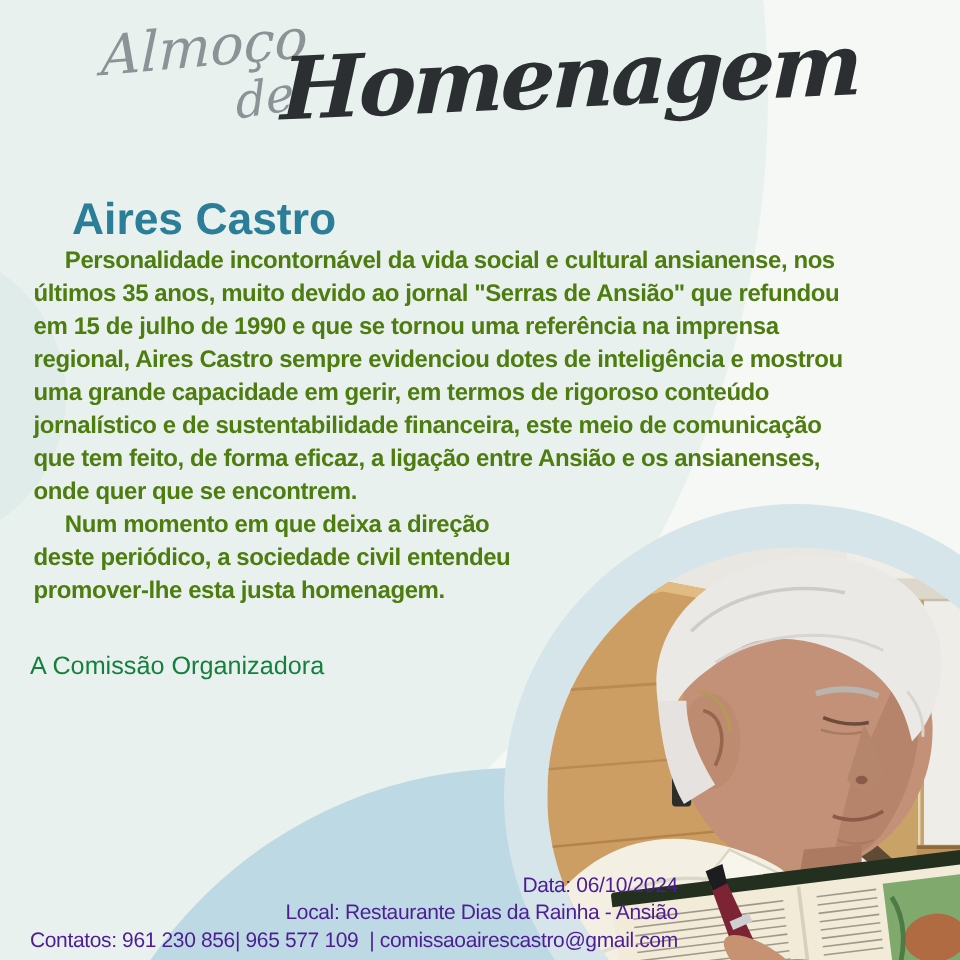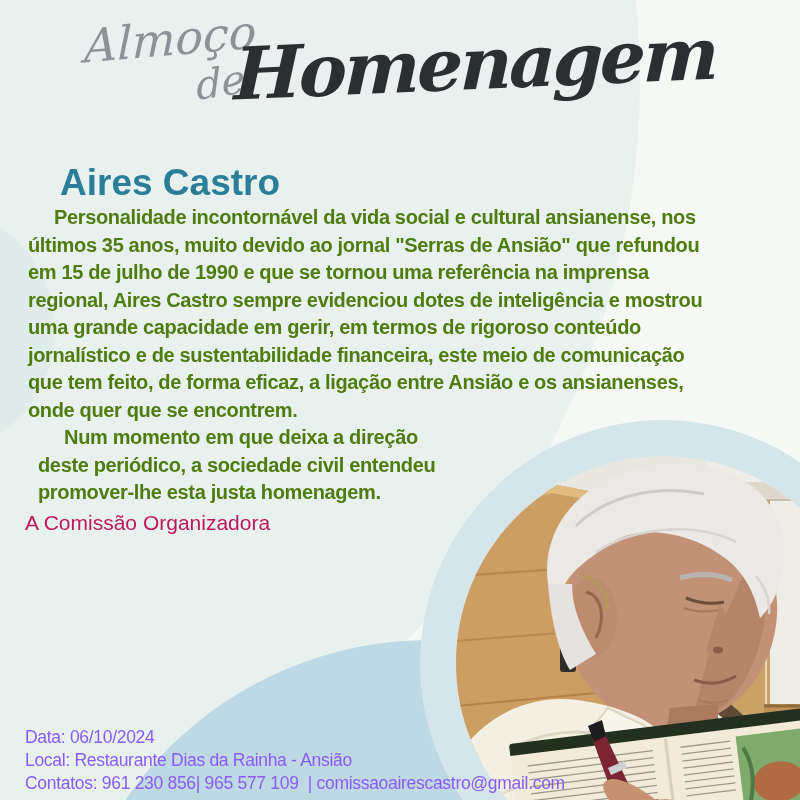--- a/index.html
+++ b/index.html
@@ -36,34 +36,35 @@
   .heading{
     position:absolute;left:48px;top:150px;
     font:bold 37px/1.15 "Liberation Sans",sans-serif;color:#2b7e98;
   }
   .para{
     position:absolute;left:28px;width:762px;
     font:bold 20px/27.5px "Liberation Sans",sans-serif;color:#4d7c0f;
     letter-spacing:-0.35px;white-space:pre-line;
   }
   .para-1{top:204px;}
-  .para-2{top:424px;width:480px;margin-left:10px;}
+  .para-2{top:424px;width:480px;}
   .committee-label{
-    position:absolute;left:25px;top:510px;
-    font:21px/1.2 "Liberation Sans",sans-serif;color:#be185d;text-align:center;
+    position:absolute;left:25px;top:543px;
+    font:21px/1.2 "Liberation Sans",sans-serif;color:#15803d;text-align:center;
   }
   .names{
     position:absolute;left:25px;top:559px;
     font:20.5px/26.3px "Liberation Sans",sans-serif;color:#d8dddc;
     letter-spacing:-0.2px;white-space:pre-line;
   }
   .footer{
     position:absolute;left:25px;top:726px;
-    font:17.5px/23px "Liberation Sans",sans-serif;color:#8b5cf6;
+    font:17.5px/23px "Liberation Sans",sans-serif;color:#4c1d95;
     letter-spacing:-0.3px;
+    text-align:right;
   }
 </style>
 </head>
 <body>
 
 <div class="canvas">
 
   <div class="circle bg-mint"></div>
   <div class="circle bg-left-dot"></div>
   <div class="circle bg-blue"></div>

